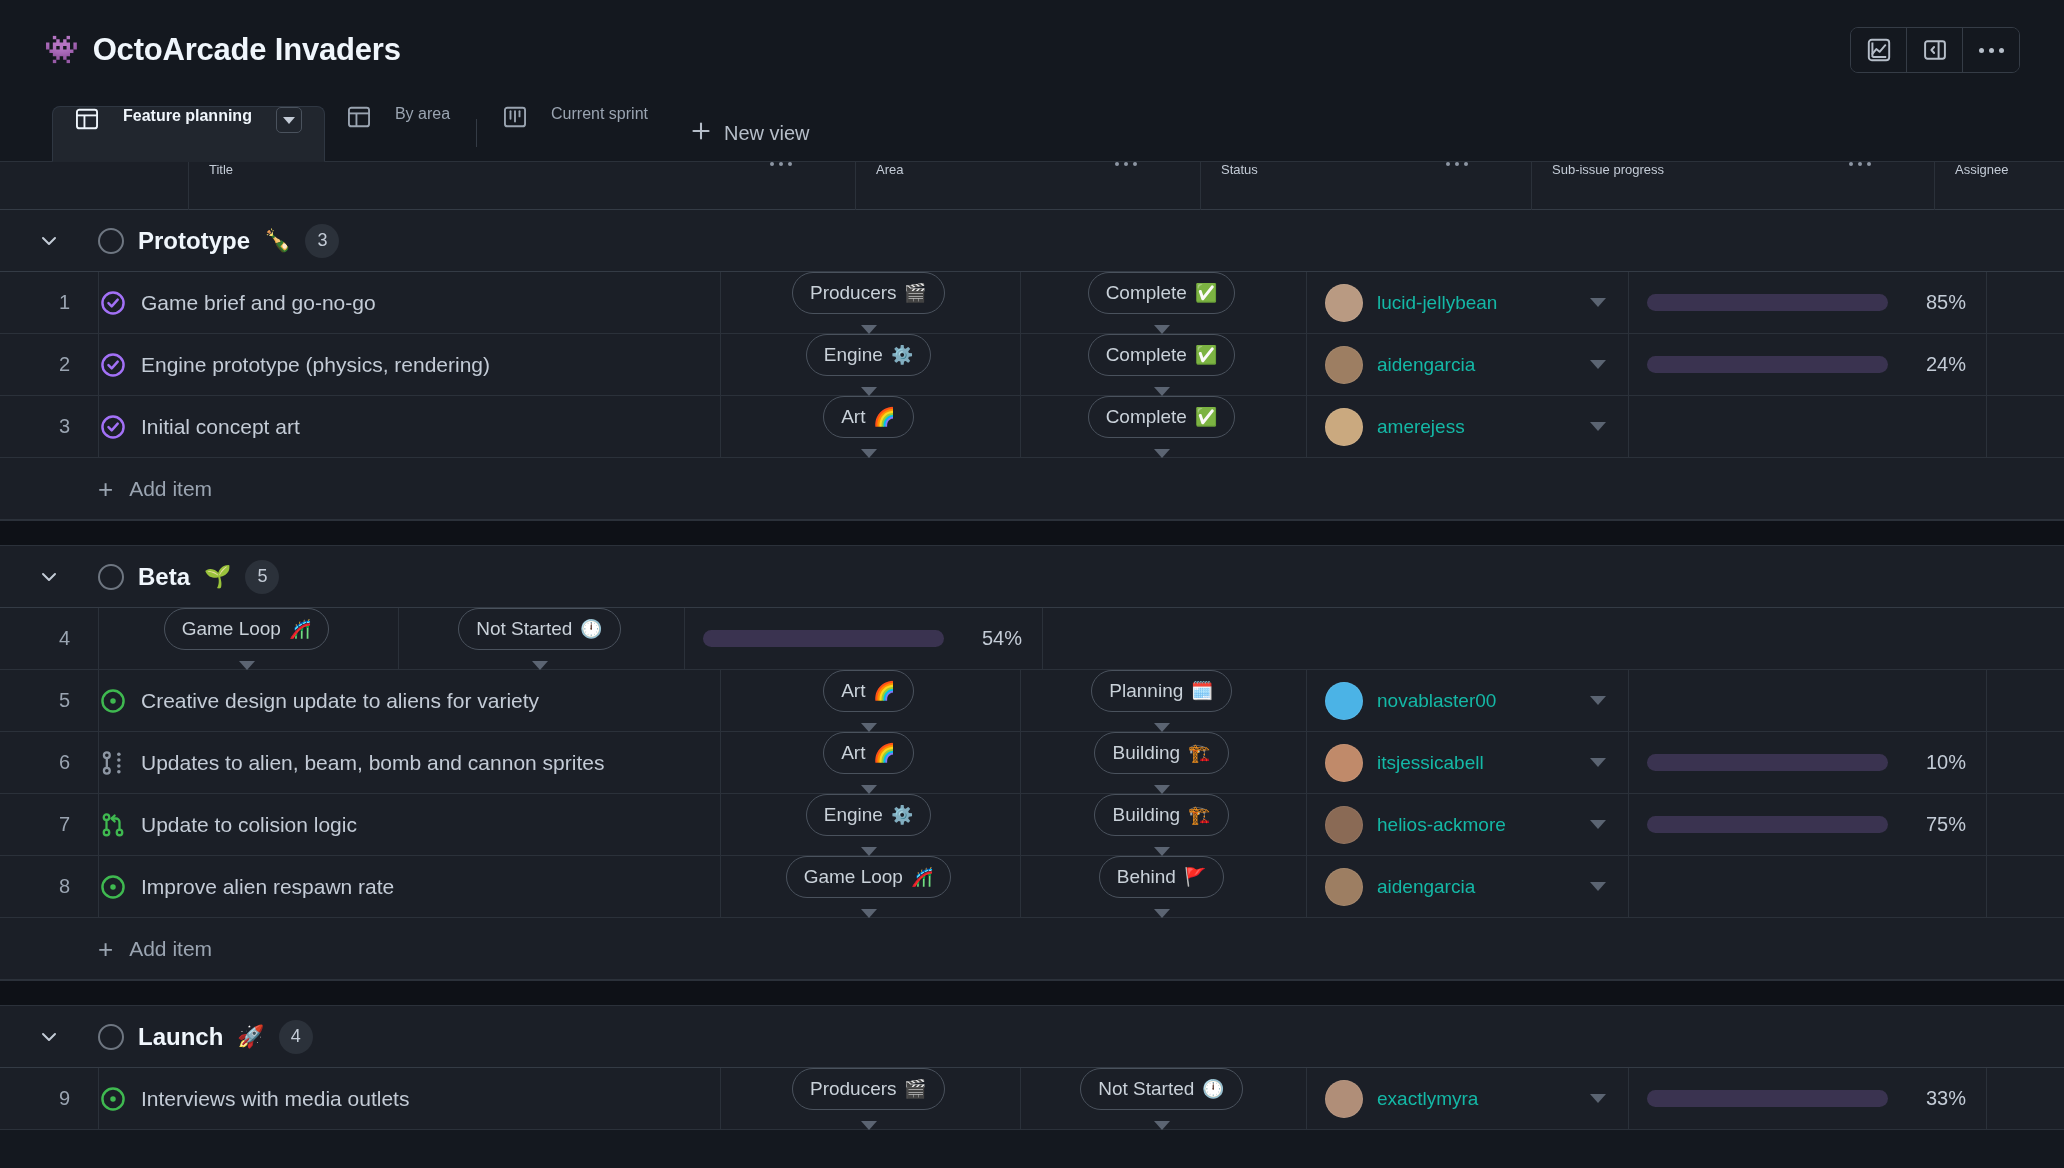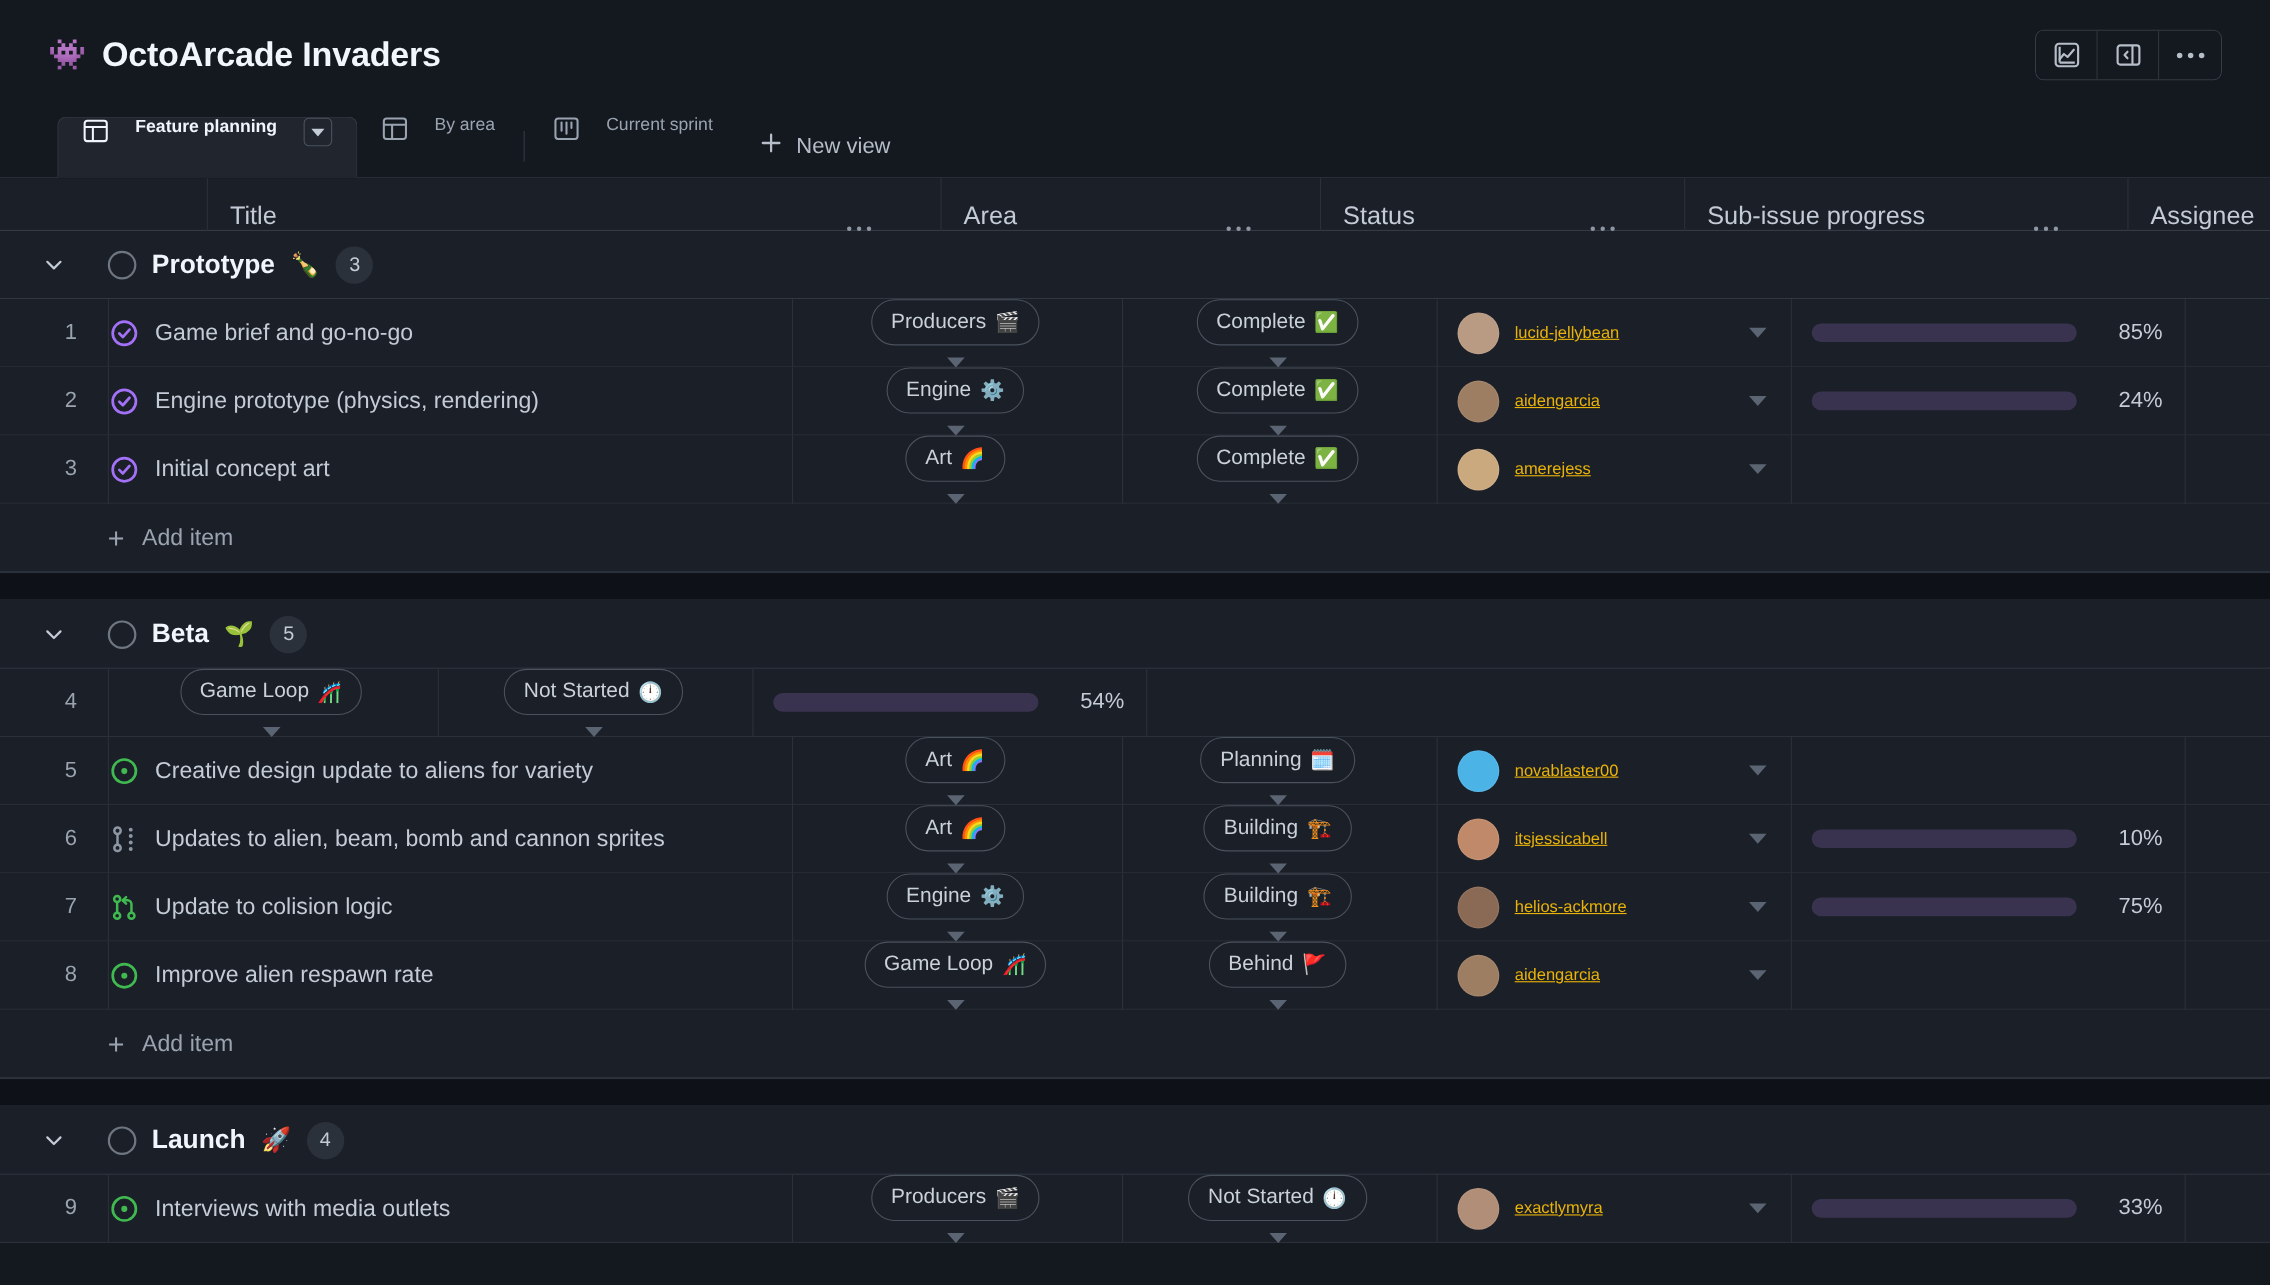--- a/index.html
+++ b/index.html
@@ -68,23 +68,23 @@
   }
 
   
   .table { width: 2064px; }
   .colhead {
     display: flex; height: 48px; align-items: center;
     background: #1b1f27;
     border-bottom: 1px solid #343b45;
   }
   .ch {
-    display: flex; align-items: flex-end; justify-content: space-between;
+    display: flex; align-items: flex-start; justify-content: space-between;
     height: 48px; padding: 0 18px 0 20px;
-    font-size: 23px; color: #c3cbd6;
+    font-size: 13px; color: #c3cbd6;
     border-left: 1px solid #2b313a;
     margin-left: 45px;
   }
   .ch:first-child { border-left: none; }
   .ch .dots-glyph i { width: 4px; height: 4px; background: #8d96a3; }
   .col-gutter { width: 98px; flex: none; }
   .col-title  { width: 622px; flex: none; }
   .col-area   { width: 300px; flex: none; }
   .col-status { width: 286px; flex: none; }
   .col-assignee { width: 322px; flex: none; }
@@ -140,21 +140,21 @@
   .assignee-inner { display: flex; align-items: center; gap: 14px; }
   .avatar {
     width: 38px; height: 38px; border-radius: 50%; flex: none;
     background: #3a4048; display: block; overflow: hidden;
     position: relative;
   }
   .avatar::after{
     content:""; position:absolute; inset:0; border-radius:50%;
     box-shadow: inset 0 0 0 1px rgba(255,255,255,.08);
   }
-  .assignee-name { font-size: 15px; color: #eab308; white-space: nowrap; text-decoration: underline; }
+  .assignee-name { font-size: 19px; color: #14b8a6; white-space: nowrap; }
 
   .progresscell { width: 358px; flex: none; justify-content: space-between; padding: 0 20px 0 18px; gap: 16px; }
   .bar-track {
     flex: 1; height: 17px; border-radius: 9px; background: #3a3350; overflow: hidden;
   }
   .bar-fill { height: 100%; border-radius: 9px; background: #8957f6; }
   .pct { font-size: 20px; color: #c3cbd6; width: 62px; text-align: right; flex: none; }
   .progress-empty { width: 358px; flex: none; border-left: 1px solid #2b313a; height: 62px; }
   .tailcell { flex: 1; height: 62px; border-left: 1px solid #2b313a; }
 

